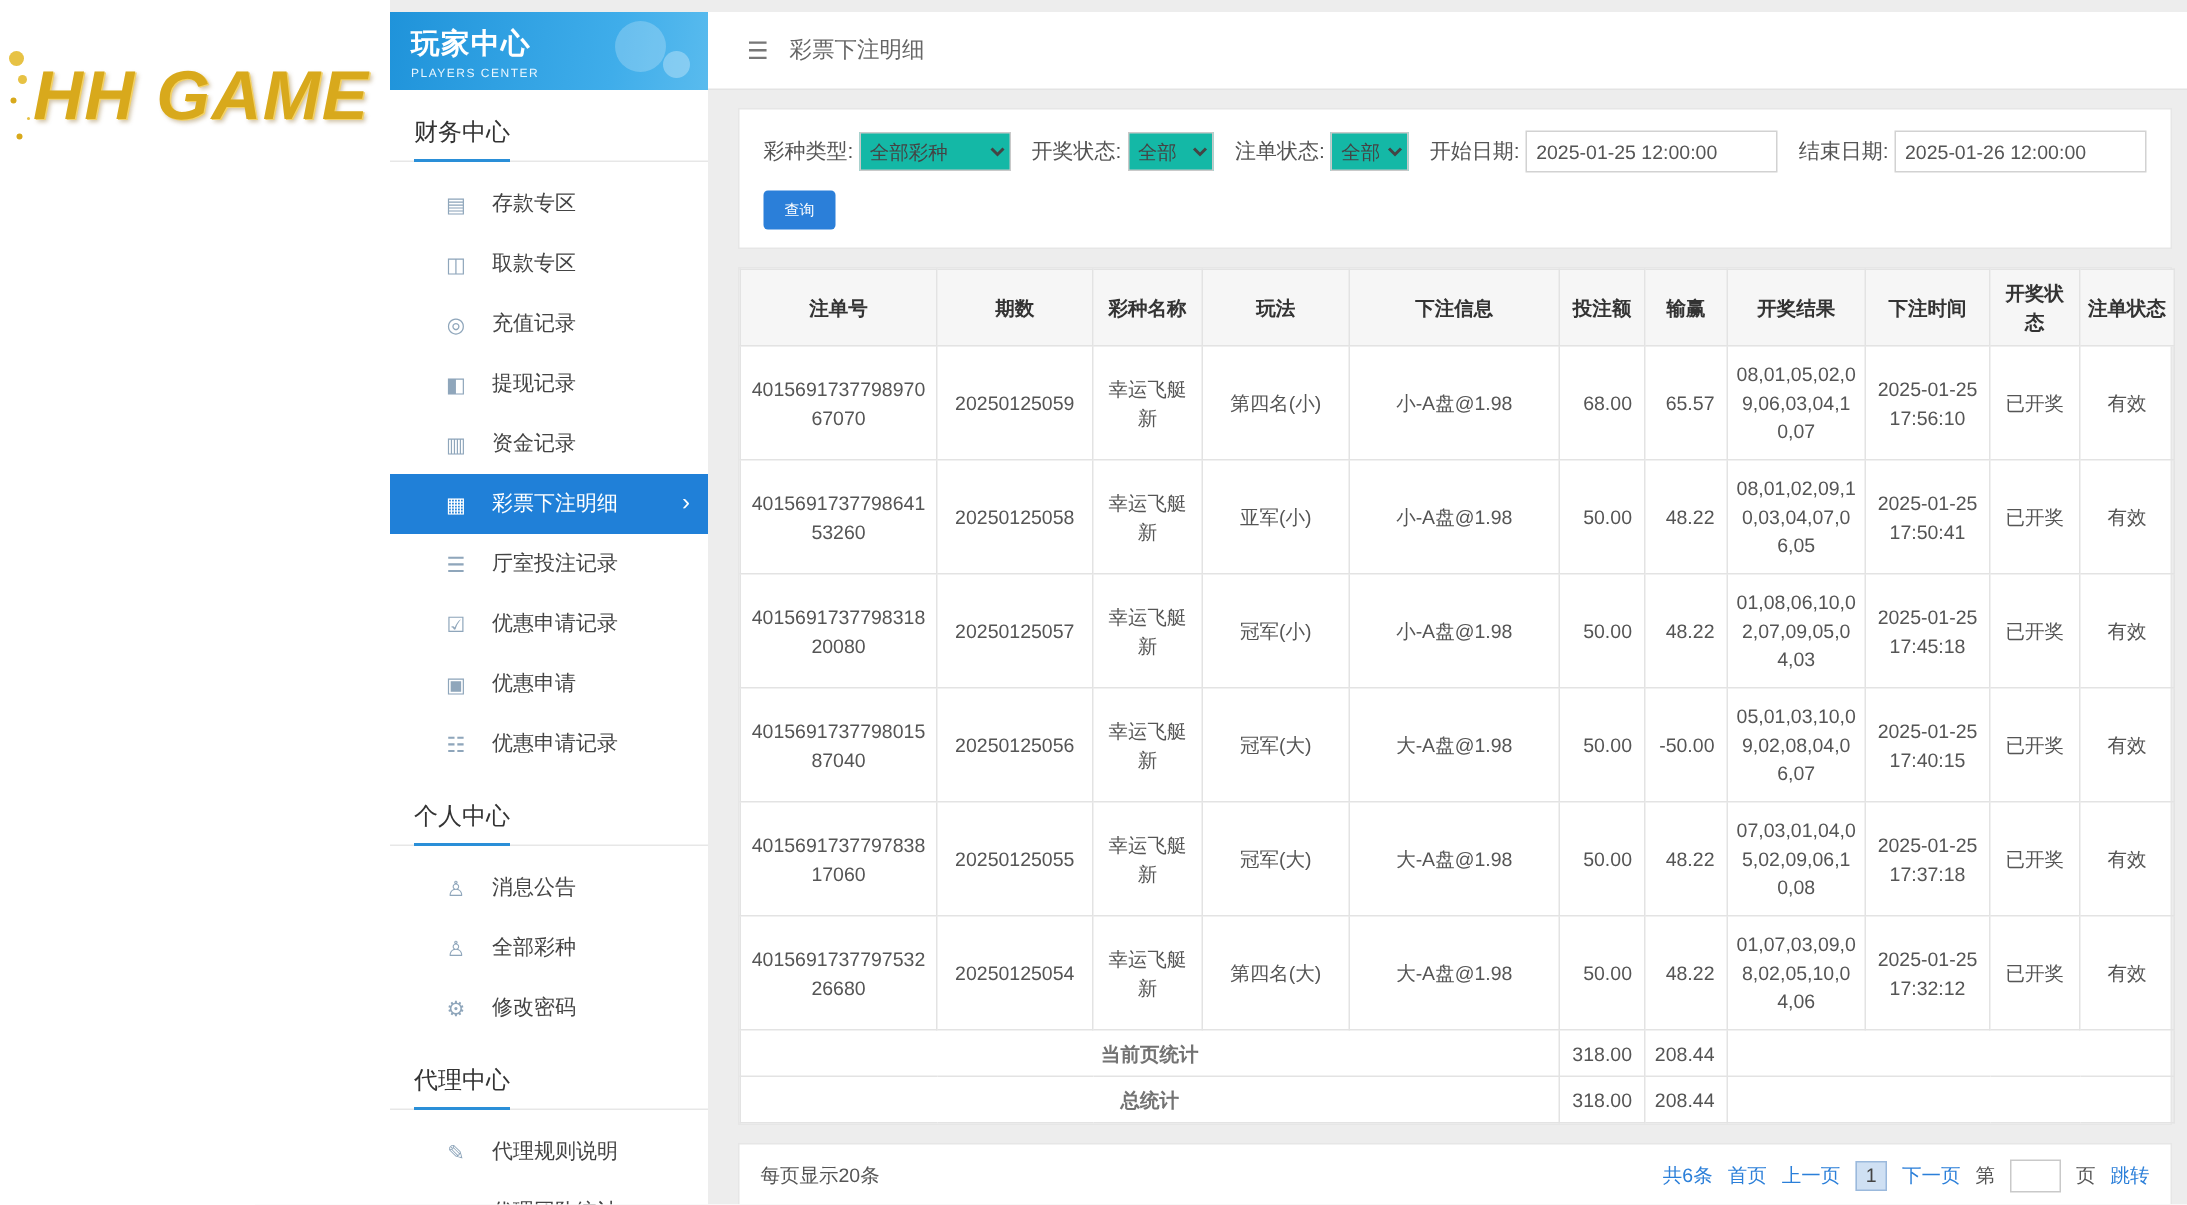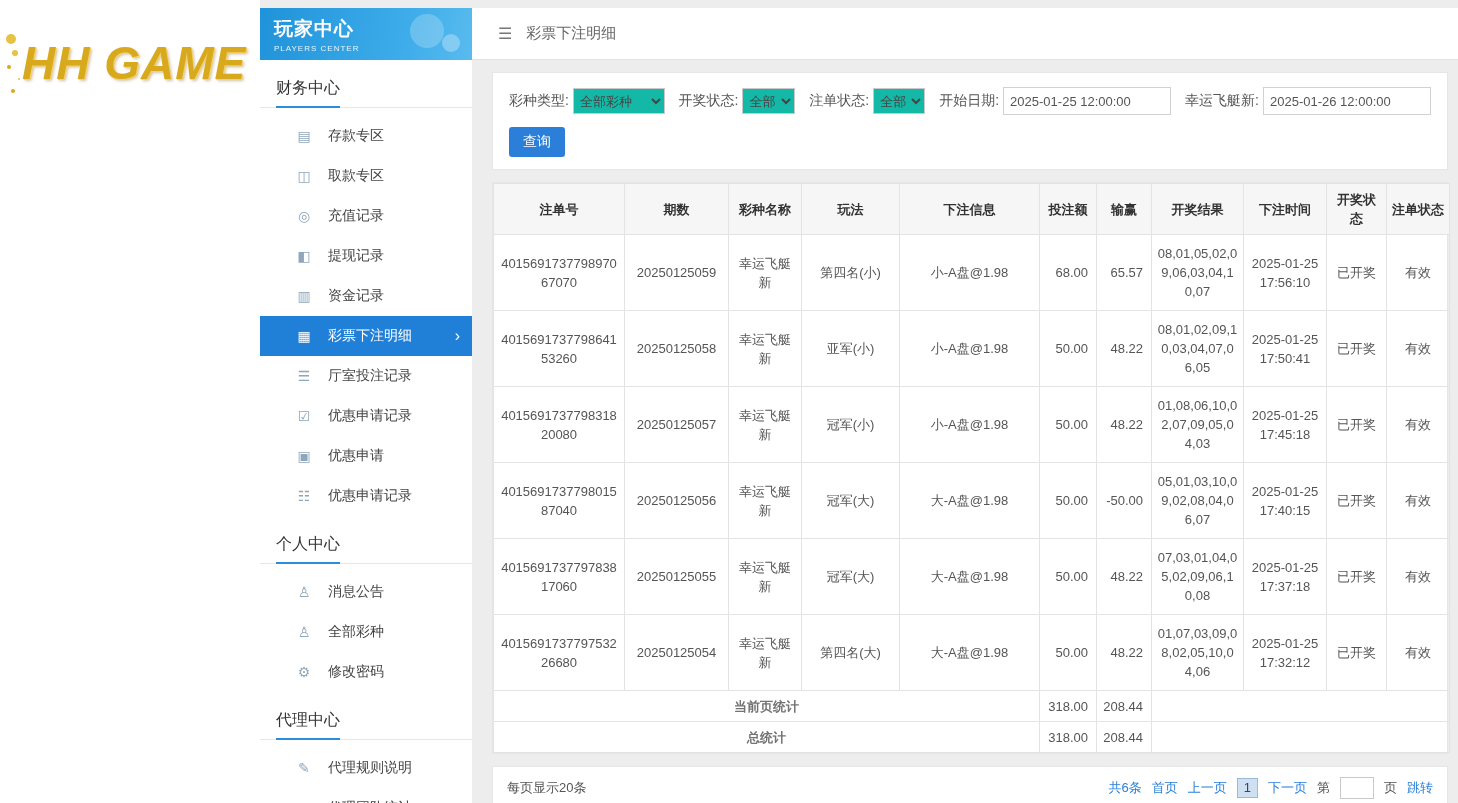--- a/index.html
+++ b/index.html
@@ -60,21 +60,21 @@
   .filter-row { display:flex; align-items:center; flex-wrap:nowrap; font-size:14px; color:#555;justify-content:space-between; }
   .filter-row label { margin-right:4px; white-space:nowrap; }
   .filter-row .gap { margin-left:14px; }
   .flt-select { height:26px; border:1px solid #c9c9c9; background:#14b8a6; color:#444;
     font-size:13px; font-family:inherit; padding:0 2px; }
   .sel-wide { width:112px; } .sel-mid { width:64px; } .sel-sm { width:56px; }
   .date-input { width:168px; height:28px; border:1px solid #d2d2d2; color:#555;
     font-size:13px; font-family:inherit; padding:0 6px; }
   .filter-actions { margin-top:12px; }
   .btn-primary { background:#2b7fd9; color:#fff; border:none; border-radius:3px;
-    font-size:14px; font-family:inherit; padding:6px 14px; cursor:pointer; }
+    font-size:10px; font-family:inherit; padding:6px 14px; cursor:pointer; }
 
   
   .table-panel { margin-top:12px; }
   table { border-collapse:collapse; table-layout:fixed; width:956px; font-size:13px; color:#555; }
   th, td { border:1px solid #e3e3e3; text-align:center; vertical-align:middle;
     padding:6px 5px; line-height:19px; }
   thead th { background:#f6f6f6; color:#333; font-weight:bold; height:38px; }
   tbody td { height:76px; }
   td.cell-break { word-break:break-all; }
   td.num { text-align:right; padding-right:8px; }
@@ -228,21 +228,21 @@
         <div class="panel filter-panel">
           <div class="filter-row">
             <label>彩种类型:</label>
             <select class="flt-select sel-wide"><option>全部彩种</option></select>
             <label class="gap">开奖状态:</label>
             <select class="flt-select sel-mid"><option>全部</option></select>
             <label class="gap">注单状态:</label>
             <select class="flt-select sel-sm"><option>全部</option></select>
             <label class="gap">开始日期:</label>
             <input class="date-input" value="2025-01-25 12:00:00" style="">
-            <label class="gap">幸运飞艇新:</label>
+            <label class="gap">结束日期:</label>
             <input class="date-input" value="2025-01-26 12:00:00" style="">
           </div>
           <div class="filter-actions">
             <button class="btn-primary">查询</button>
           </div>
         </div>
 
         <div class="panel table-panel">
           <table>
             <colgroup>

